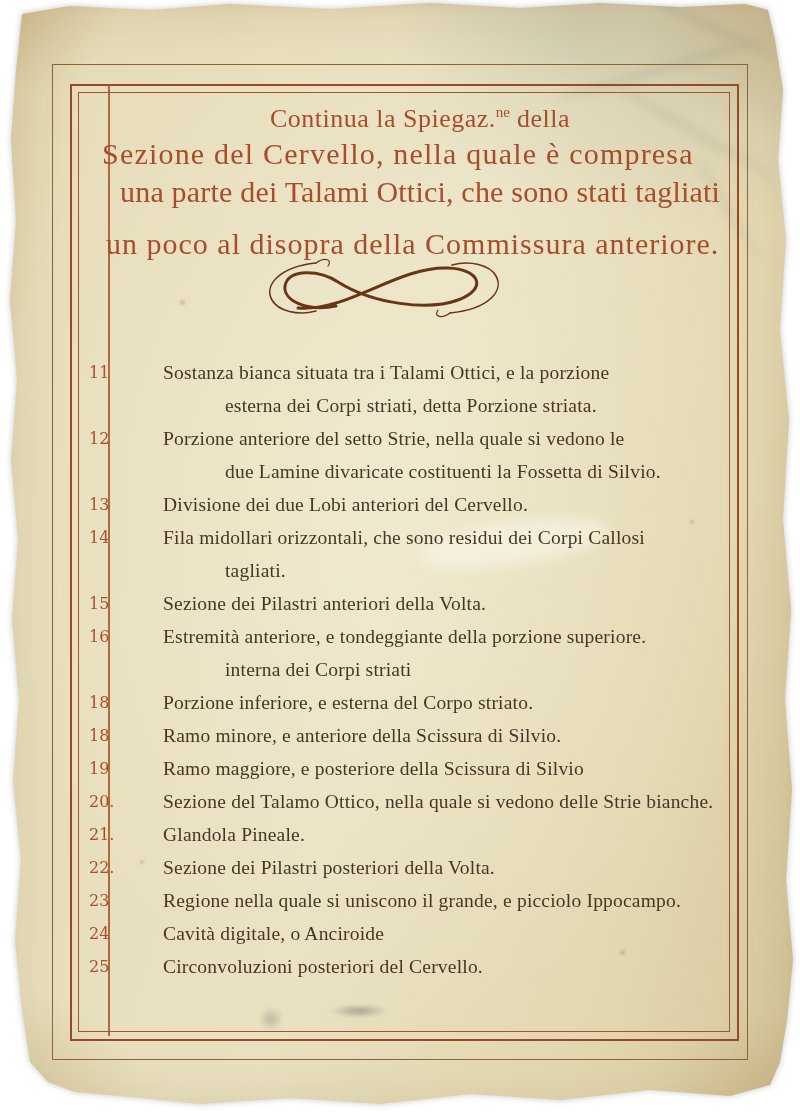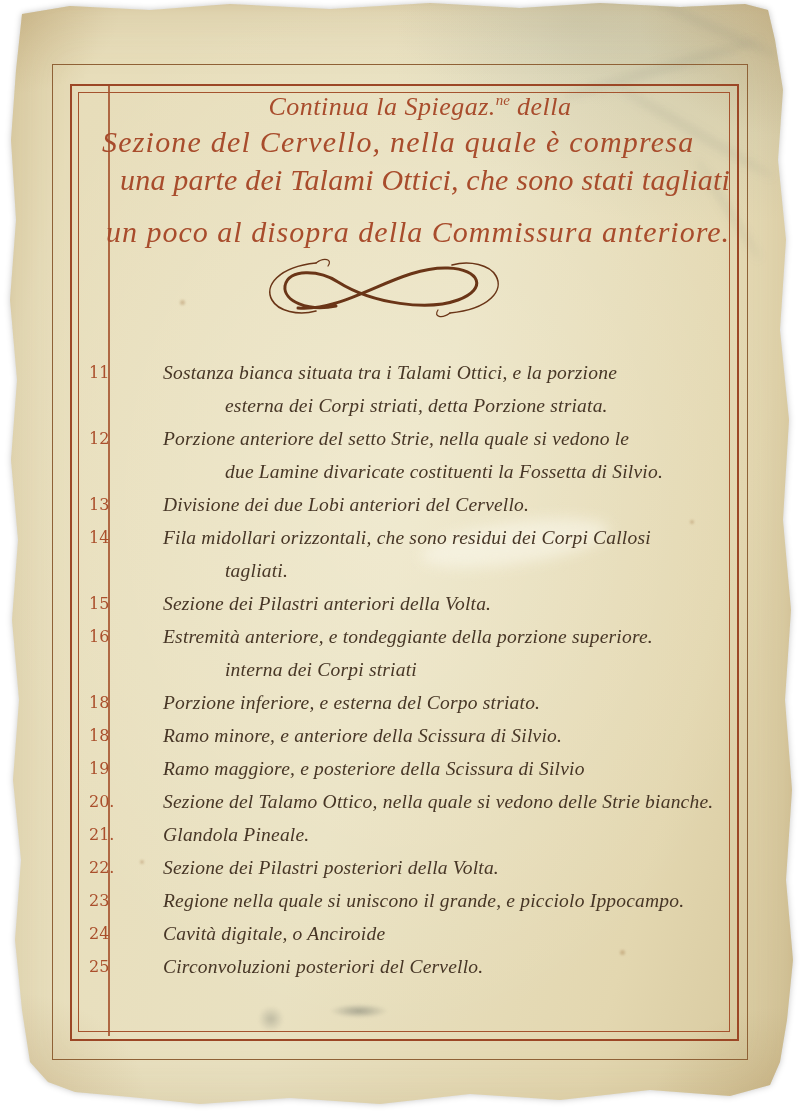--- a/index.html
+++ b/index.html
@@ -38,35 +38,35 @@
   .fox{position:absolute;border-radius:50%;background:rgba(150,100,50,.30);filter:blur(1px);}
   
   .frame-outer{position:absolute;left:52px;top:64px;width:694px;height:994px;
     border:1.5px solid #8f6136;}
   .frame-thick{position:absolute;left:70px;top:84px;width:665px;height:953px;
     border:2.5px solid #9c4726;}
   .frame-thin{position:absolute;left:78px;top:92px;width:650px;height:938px;
     border:1px solid #a5532e;}
   .column-rule{position:absolute;left:108px;top:86px;width:1.5px;height:950px;background:#a5532e;opacity:.85;}
   
-  .title{position:absolute;left:108px;top:84px;width:624px;color:#a84c2c;font-style:italic;}
+  .title{position:absolute;left:108px;top:96px;width:624px;color:#a84c2c;}
   .t1{text-align:center;font-size:26px;line-height:32px;letter-spacing:.5px;}
   .t1 sup{font-size:15px;letter-spacing:0;}
   .t2,.t3,.t4{font-size:30px;line-height:38px;white-space:nowrap;}
   .t2{letter-spacing:1.2px;margin-left:-6px;}
   .t3{letter-spacing:.2px;margin-left:12px;}
   .t4{letter-spacing:1px;margin-left:-2px;margin-top:14px;}
   
   .flourish{position:absolute;left:258px;top:256px;}
   
   .list{position:absolute;left:78px;top:356px;width:652px;color:#473626;}
   .row{display:flex;align-items:flex-start;}
   .num{flex:none;width:30px;padding-left:11px;font-family:"DejaVu Serif", serif;
     font-size:16px;line-height:33px;color:#aa4f2c;}
-  .txt{margin-left:44px;font-style:italic;font-size:19.5px;line-height:33px;letter-spacing:.2px;}
+  .txt{margin-left:44px;font-size:19.5px;line-height:33px;letter-spacing:.2px;}
   .l2{margin-left:62px;}
 </style>
 </head>
 <body>
 
 <div class="canvas">
   <div class="paper-wrap">
     <div class="paper">
 
       <div class="edge-shade"></div>

